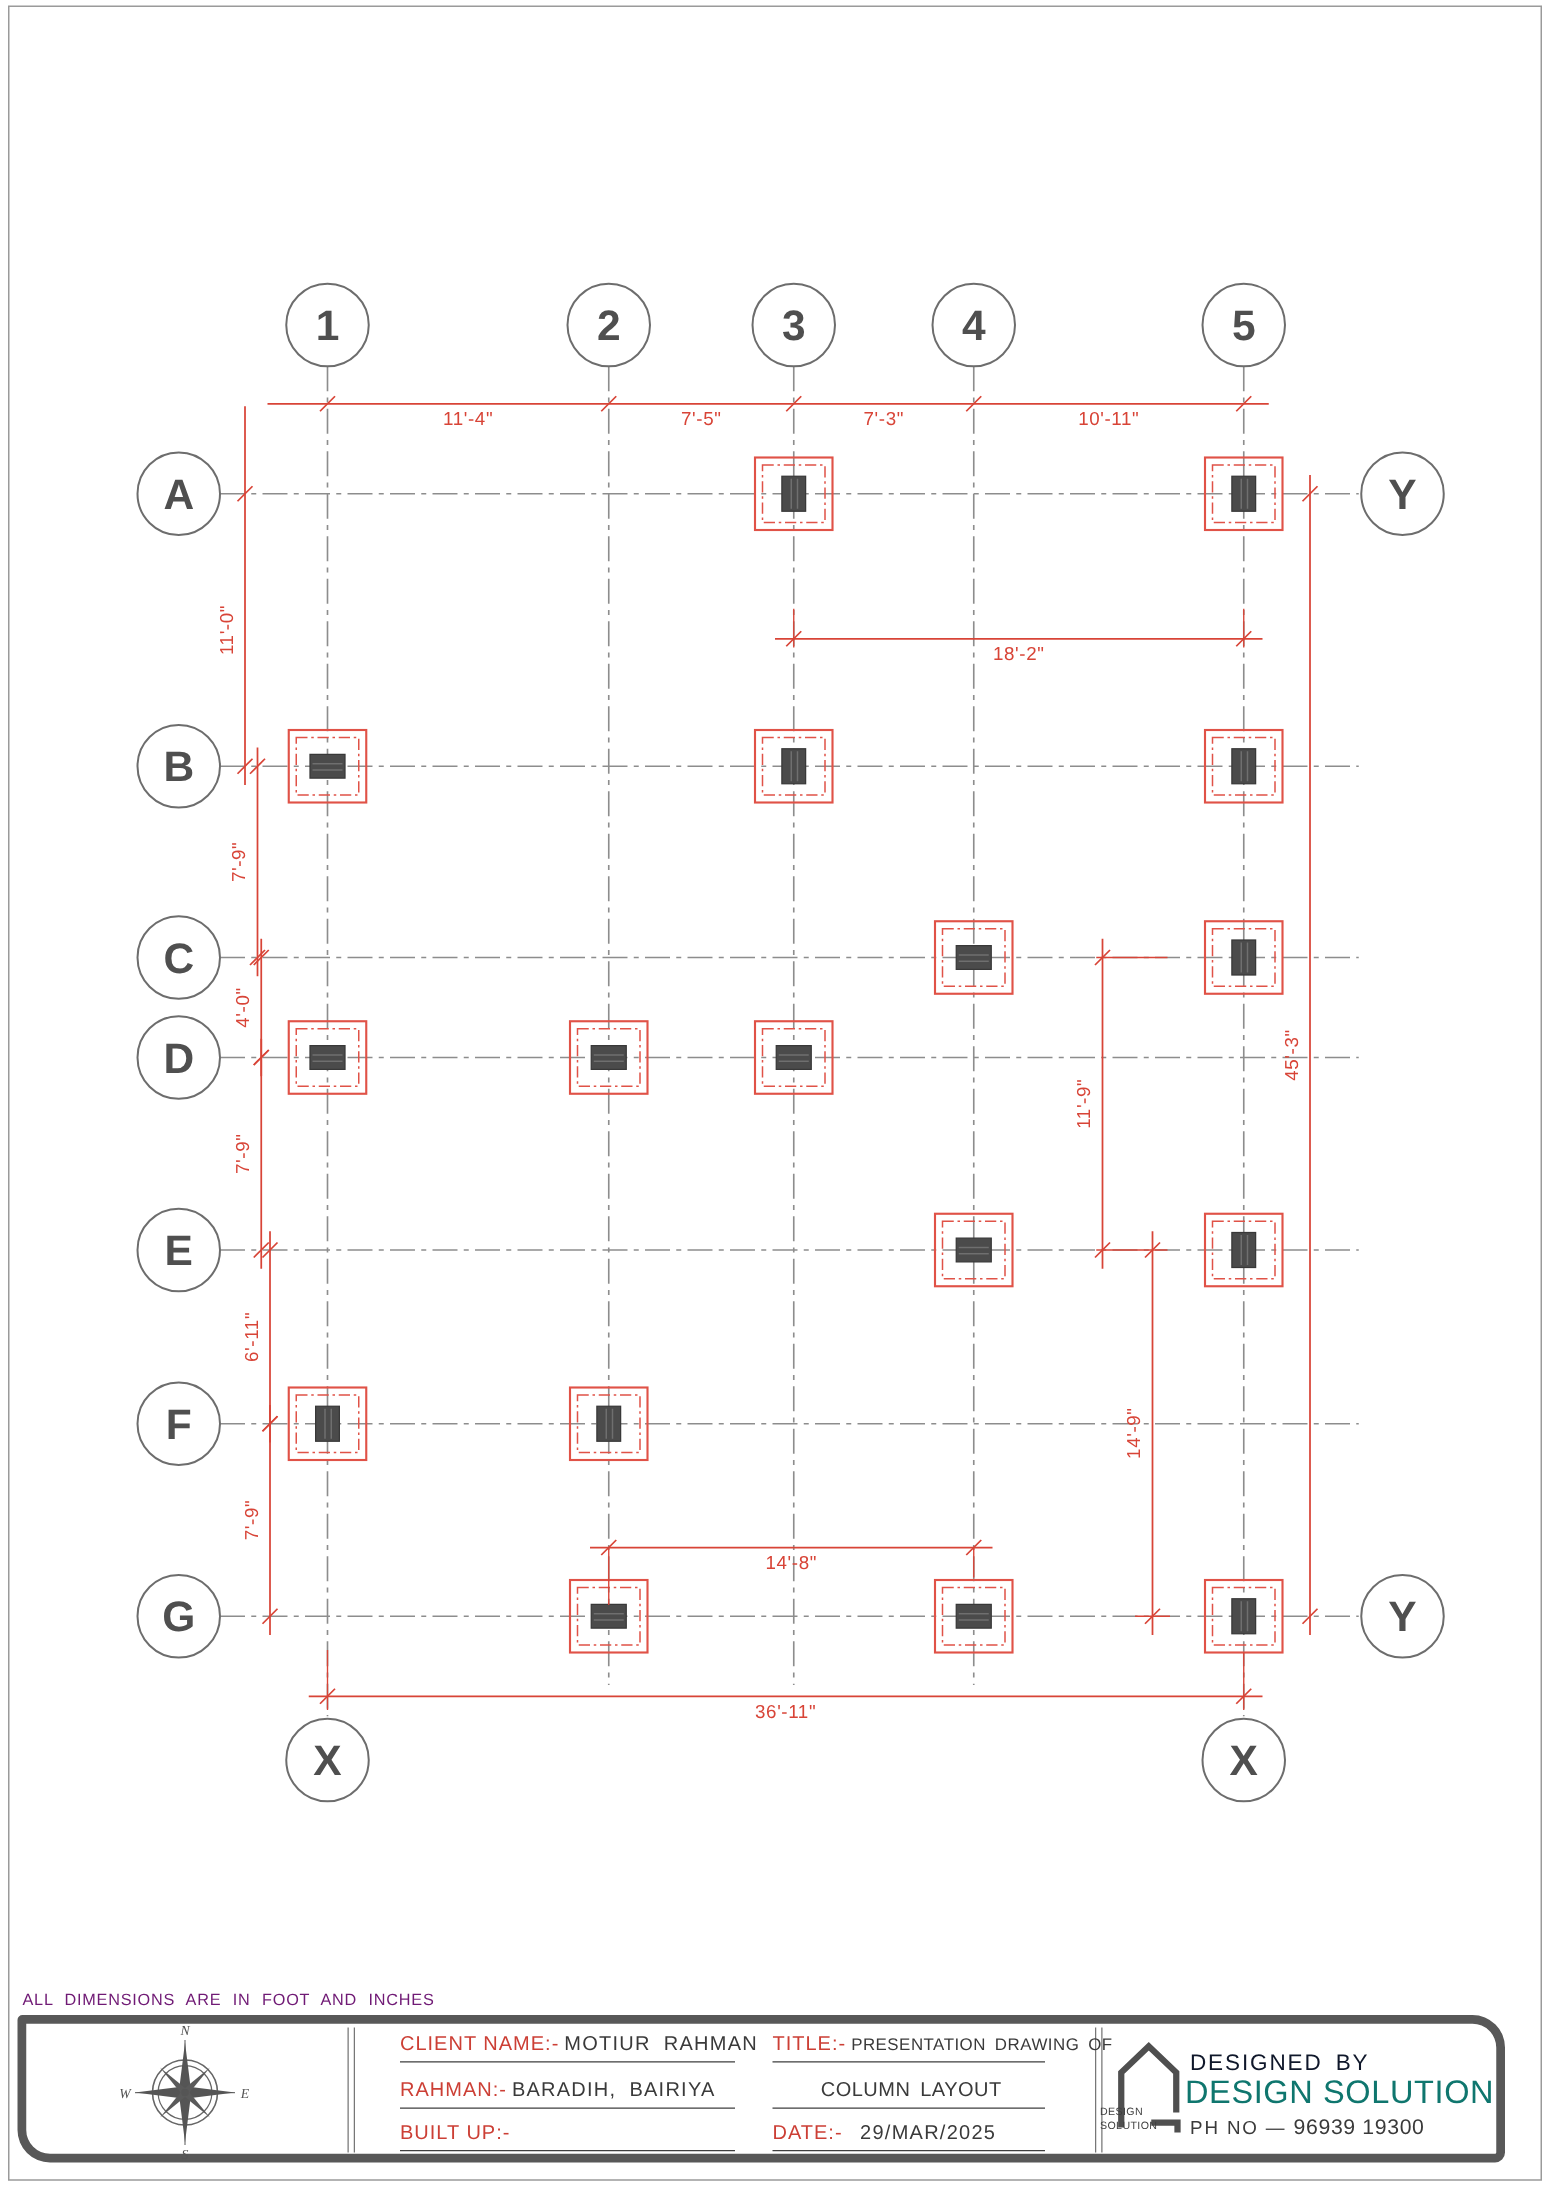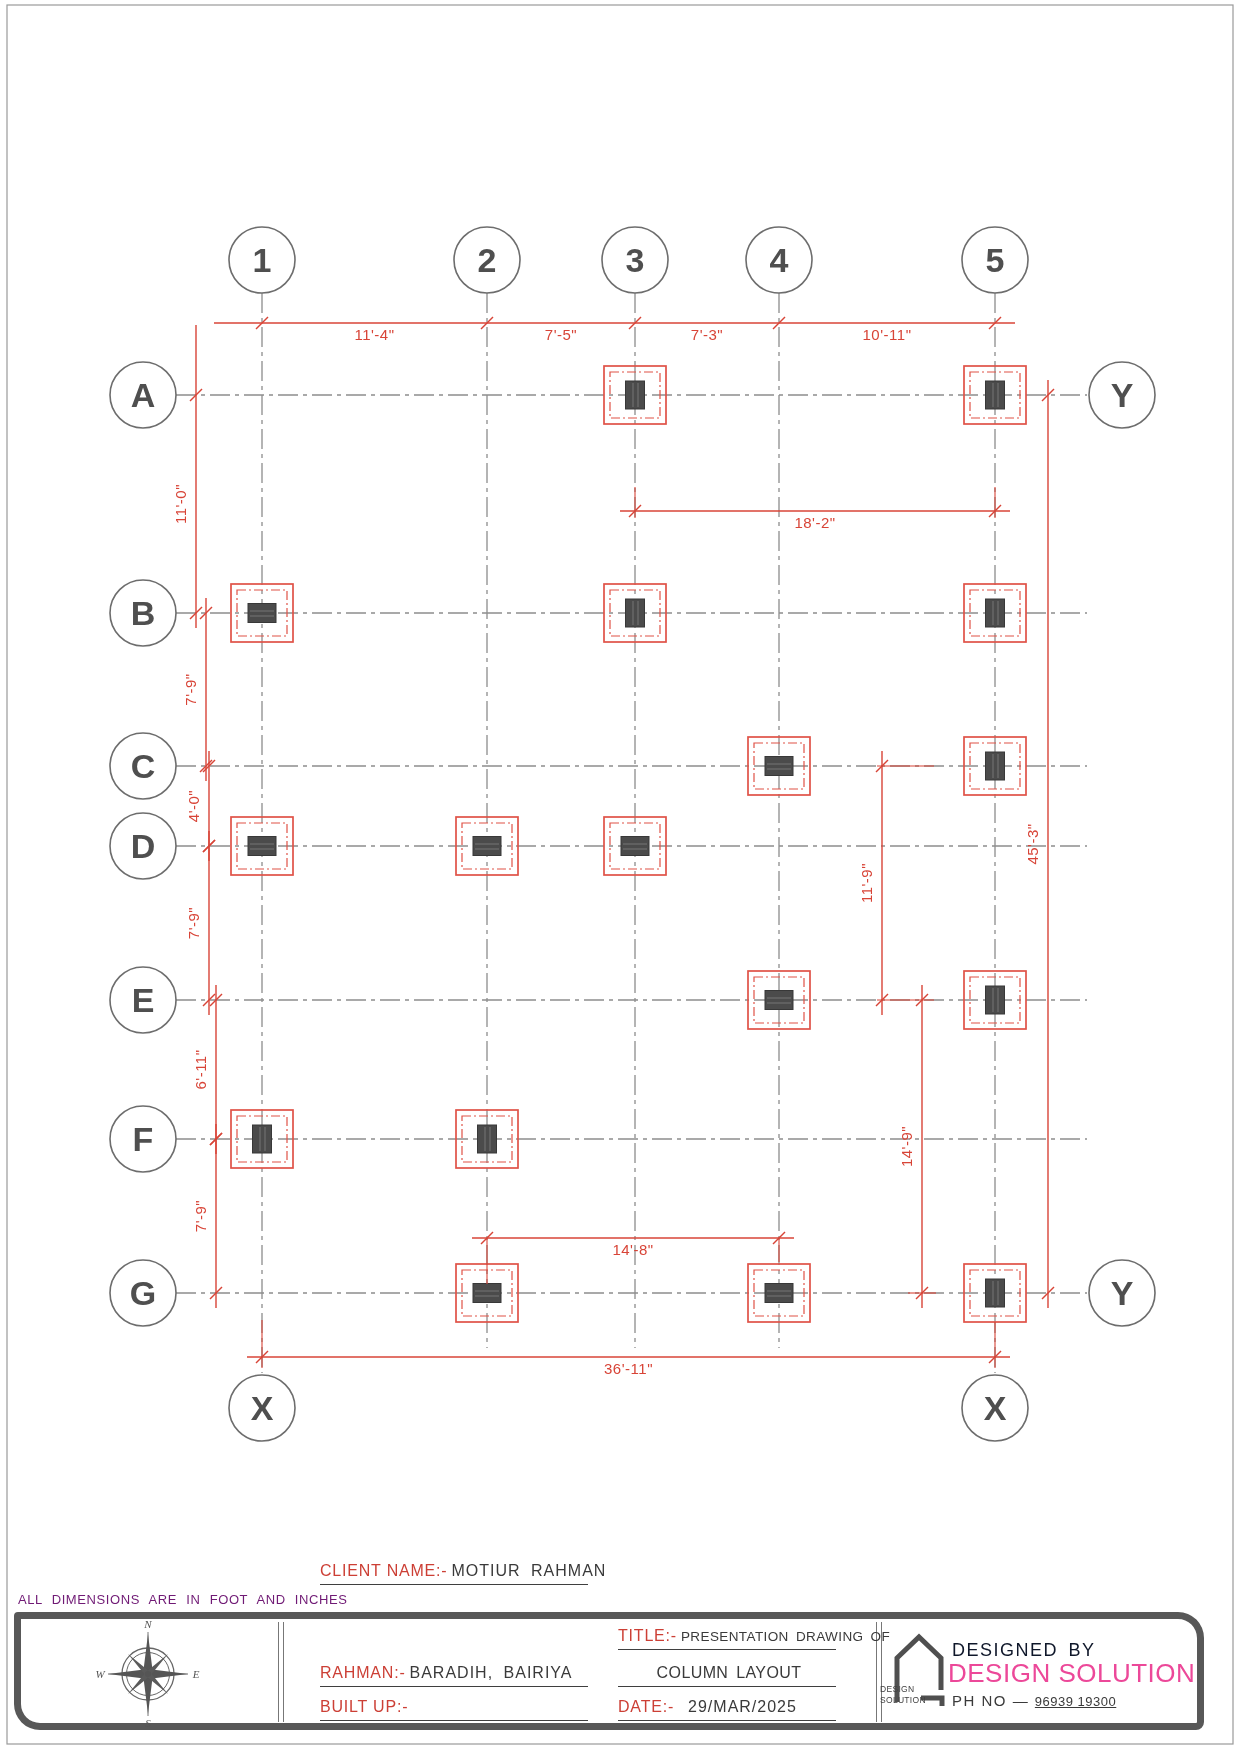--- a/index.html
+++ b/index.html
@@ -28,25 +28,25 @@
           border:7px solid #585858;border-radius:4px 26px 8px 26px;background:#fff;}
   .tb-div{position:absolute;width:1px;background:#777;top:1622px;height:100px;}
   .tb-field{position:absolute;height:22px;border-bottom:1.3px solid #3f3f3f;
             white-space:nowrap;font-size:16px;color:#3a3a3a;}
   .tb-field .lab{color:#cc3f35;letter-spacing:.8px;}
   .tb-field .val{color:#3a3a3a;letter-spacing:1px;word-spacing:5px;margin-left:4px;}
   .tb-field .val2{font-size:13.5px;letter-spacing:.4px;word-spacing:3px;text-align:center;}
   .tb-center{text-align:center;}
   .designedby{position:absolute;left:952px;top:1640px;font-size:18px;color:#0f172a;
               letter-spacing:1.5px;word-spacing:4px;}
-  .brandbig{position:absolute;left:948px;top:1658px;font-size:26px;color:#ec4899;
+  .brandbig{position:absolute;left:948px;top:1658px;font-size:26px;color:#0f766e;
             letter-spacing:.5px;white-space:nowrap;}
   .phrow{position:absolute;left:952px;top:1692px;font-size:15px;color:#3a3a3a;
          letter-spacing:1.5px;white-space:nowrap;}
-  .phrow .num{font-size:13px;letter-spacing:.5px;text-decoration:underline;}
+  .phrow .num{font-size:17px;letter-spacing:.5px;}
   .compass-letter{font-family:"Liberation Serif",serif;font-style:italic;font-size:11px;fill:#555;}
   .logo-word{font-size:8.5px;fill:#3f3f3f;letter-spacing:.3px;font-family:"Liberation Sans",sans-serif;}
 </style>
 </head>
 <body>
 
 <div id="sheet">
 
   <svg id="plan" width="1240" height="1755" viewBox="0 0 1240 1755">
       <rect x="7" y="5" width="1226" height="1739" class="pageborder"></rect>
@@ -311,21 +311,21 @@
     <polygon points="76,36 58,58 54,54" fill="#5a5a5a"></polygon>
     <polygon points="36,76 54,54 58,58" fill="#5a5a5a"></polygon>
     <polygon points="76,76 54,58 58,54" fill="#5a5a5a"></polygon>
     <circle cx="56" cy="56" r="3" fill="#555"></circle>
     <text x="56" y="10" text-anchor="middle" class="compass-letter">N</text>
     <text x="56" y="109" text-anchor="middle" class="compass-letter">S</text>
     <text x="8" y="60" text-anchor="middle" class="compass-letter">W</text>
     <text x="104" y="60" text-anchor="middle" class="compass-letter">E</text>
   </svg>
 
-  <div class="tb-field" style="left:320px;top:1562px;width:268px">
+  <div class="tb-field" style="left:320px;top:1627px;width:268px">
     <span class="lab">CLIENT NAME:-</span><span class="val">MOTIUR RAHMAN</span>
   </div>
   <div class="tb-field" style="left:320px;top:1664px;width:268px">
     <span class="lab">RAHMAN:-</span><span class="val">BARADIH, BAIRIYA</span>
   </div>
   <div class="tb-field" style="left:320px;top:1698px;width:268px">
     <span class="lab">BUILT UP:-</span><span class="val"></span>
   </div>
 
   <div class="tb-field" style="left:618px;top:1627px;width:218px">

